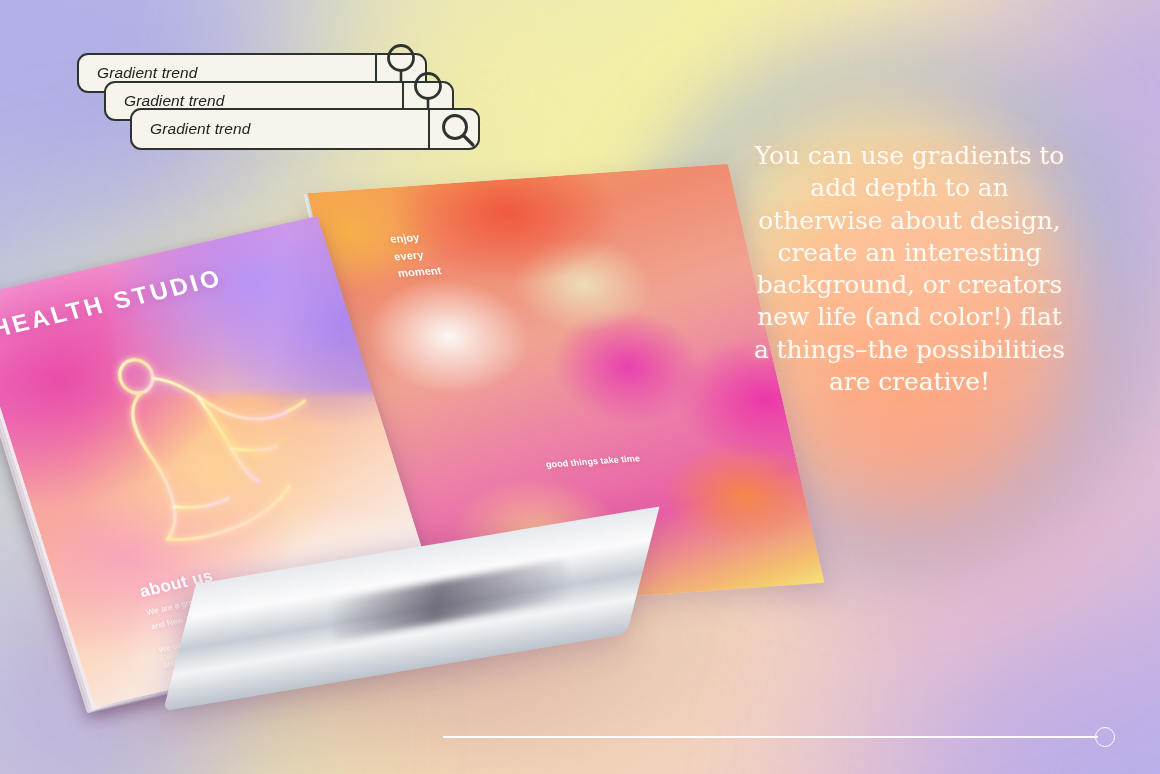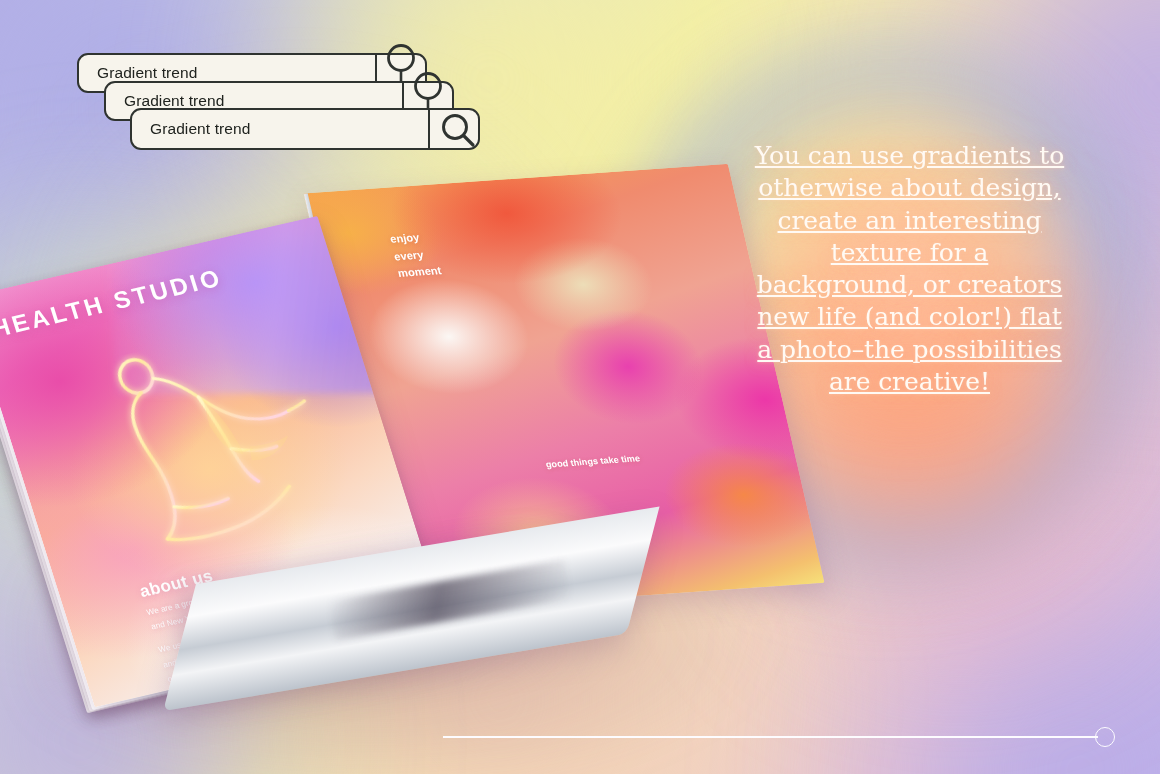--- a/index.html
+++ b/index.html
@@ -69,20 +69,21 @@
     position:absolute;
     background:#f7f4ec;
     border:2.4px solid #2f3330;
     border-radius:11px;
     display:flex; align-items:center;
   }
   .sb-label {
     color:#20231f;
     letter-spacing:.1px;
     white-space:nowrap;
+    font-style:italic;
   }
   .sb-divider {
     position:absolute; top:0; bottom:0; width:0; border-left:2.4px solid #2f3330;
   }
   .icon-wrap { position:absolute; display:flex; align-items:center; justify-content:center; }
 
   #sb1 { left:77px;  top:53px;  width:350px; height:40px; z-index:3; }
   #sb1 .sb-label { font-size:15.5px; margin-left:18px; }
   #sb1 .sb-divider { left:296px; }
   #sb2 { left:104px; top:81px;  width:350px; height:40px; z-index:4; }
@@ -96,21 +97,20 @@
   .quote {
     position:absolute; left:737px; top:140px; width:345px;
     text-align:center;
     font-family:"DejaVu Serif", serif;
     font-size:25px;
     line-height:1.29;
     color:#fffaf4;
     letter-spacing:-0.1px;
     text-shadow:0 0 14px rgba(255,190,150,.55), 0 0 3px rgba(255,210,180,.5);
     z-index:6;
-    text-decoration:underline;
   }
 
   
   #slider { position:absolute; left:443px; top:727px; width:672px; height:20px; z-index:7; }
   #slider .track {
     position:absolute; left:0; top:9px; width:655px; height:1.6px;
     background:#fdfcff;
   }
   #slider .knob {
     position:absolute; right:0; top:0; width:20px; height:20px;
@@ -352,26 +352,26 @@
     <span class="icon-wrap" style="left:302px; top:0px; width:46px; height:42px;">
       <svg width="46" height="42" viewBox="0 0 46 42">
         <circle cx="21" cy="17" r="11.5" fill="none" stroke="#2f3330" stroke-width="2.9"></circle>
         <line x1="29.5" y1="25.5" x2="39" y2="35" stroke="#2f3330" stroke-width="3.2" stroke-linecap="round"></line>
       </svg>
     </span>
   </div>
 
   <div class="quote">
     <div>You can use gradients to</div>
+    <div>add depth to an</div>
     <div>otherwise about design,</div>
     <div>create an interesting</div>
-    <div>texture for a</div>
     <div>background, or creators</div>
     <div>new life (and color!) flat</div>
-    <div>a photo–the possibilities</div>
+    <div>a things–the possibilities</div>
     <div>are creative!</div>
   </div>
 
   <div id="slider">
     <div class="track"></div>
     <div class="knob"></div>
   </div>
 
 </div>
 

